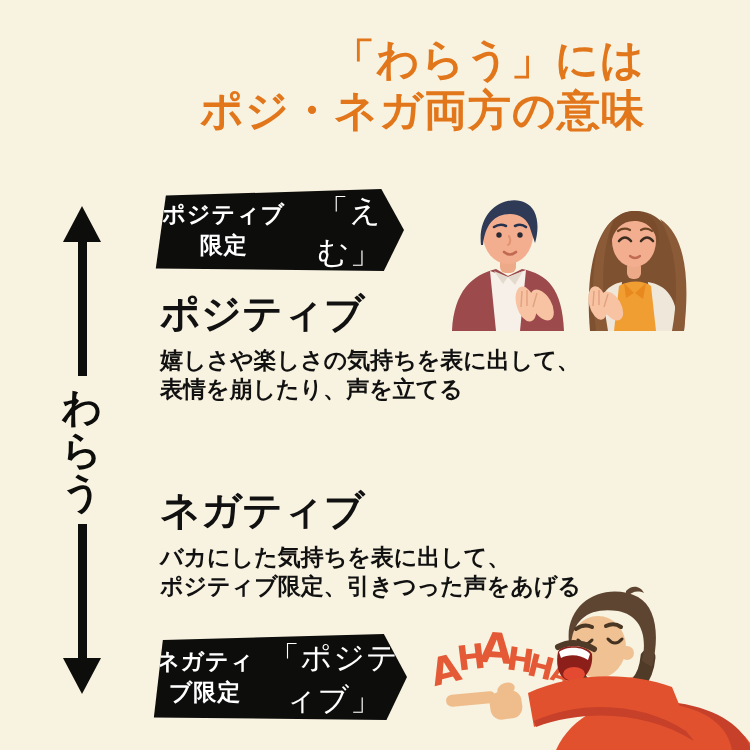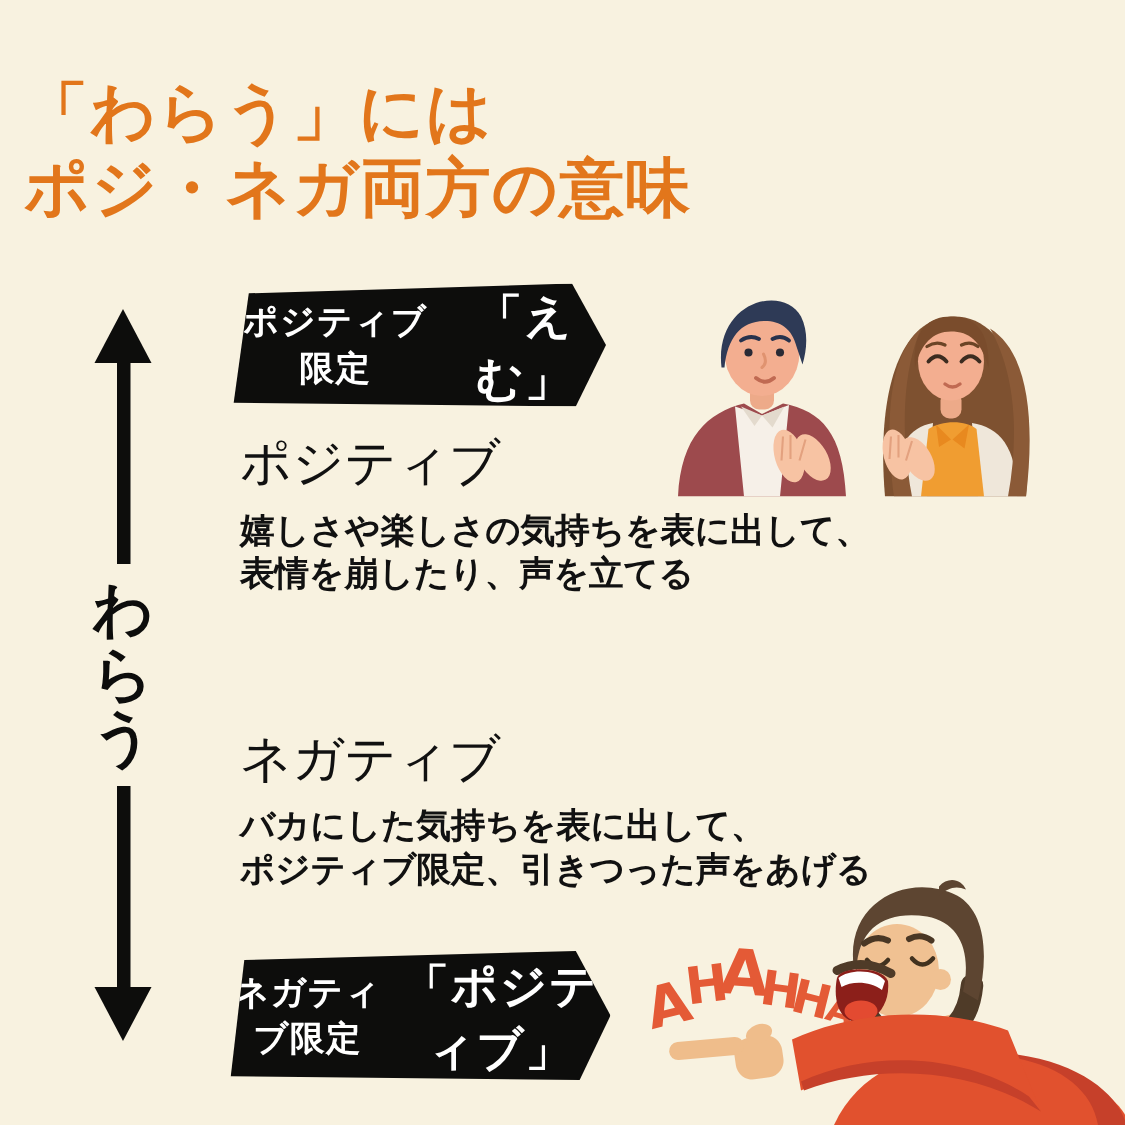--- a/index.html
+++ b/index.html
@@ -6,24 +6,24 @@
   .poster{
     position:relative;
     width:750px;height:750px;
     background:#f8f2e0;
     overflow:hidden;
     font-family:"Liberation Sans","DejaVu Sans",sans-serif;
   }
   
   .title{
     position:absolute;left:0;top:34px;width:645px;
-    text-align:left;
+    text-align:right;
     font-size:43px;font-weight:800;line-height:1.18;
     color:#e2761b;letter-spacing:1px;
-    margin:16px;
+    margin:0;
   }
   
   .v-axis{
     position:absolute;left:56px;top:206px;width:52px;height:488px;
     display:flex;flex-direction:column;align-items:center;
   }
   .tri{width:0;height:0;border-left:19px solid transparent;border-right:19px solid transparent;}
   .tri.up{border-bottom:36px solid #0d0d0c;}
   .tri.down{border-top:36px solid #0d0d0c;}
   .axis-line{width:9px;flex:1;background:#0d0d0c;}
@@ -38,26 +38,26 @@
   .badge{
     position:absolute;background:#0d0d0c;color:#ffffff;
     display:flex;flex-direction:row;align-items:center;justify-content:center;
     text-align:center;
   }
   .badge-top{left:152px;top:189px;width:252px;height:82px;
     clip-path:polygon(5.5% 8%,91% 0%,100% 50%,92% 100%,1.5% 97%);}
   .badge-bottom{left:150px;top:634px;width:257px;height:86px;
     clip-path:polygon(5% 7%,91% 0%,100% 50%,92% 100%,1.5% 97%);}
   .badge-l1{font-size:23px;font-weight:800;letter-spacing:1px;}
-  .badge-l2{font-size:31px;font-weight:700;margin-top:3px;letter-spacing:1px;}
+  .badge-l2{font-size:31px;font-weight:400;margin-top:3px;letter-spacing:1px;}
   
   .section{position:absolute;color:#111111;}
   .section-pos{left:160px;top:289px;}
   .section-neg{left:160px;top:486px;}
-  .sec-heading{font-size:34px;font-weight:400;line-height:1.2;}
+  .sec-heading{font-size:40px;font-weight:700;line-height:1.2;}
   .sec-desc{font-size:23px;font-weight:700;line-height:1.28;margin-top:9px;}
   
   .laugh-letters{position:absolute;left:425px;top:620px;width:160px;height:85px;}
   .laugh-letters span{
     position:absolute;font-weight:800;color:#e45a36;
     font-family:"DejaVu Sans","Liberation Sans",sans-serif;
   }
   .laugh-letters span:nth-child(1){left:6px;top:28px;font-size:38px;transform:rotate(-14deg);}
   .laugh-letters span:nth-child(2){left:32px;top:17px;font-size:34px;transform:rotate(-7deg);}
   .laugh-letters span:nth-child(3){left:55px;top:4px;font-size:42px;transform:rotate(4deg);}

